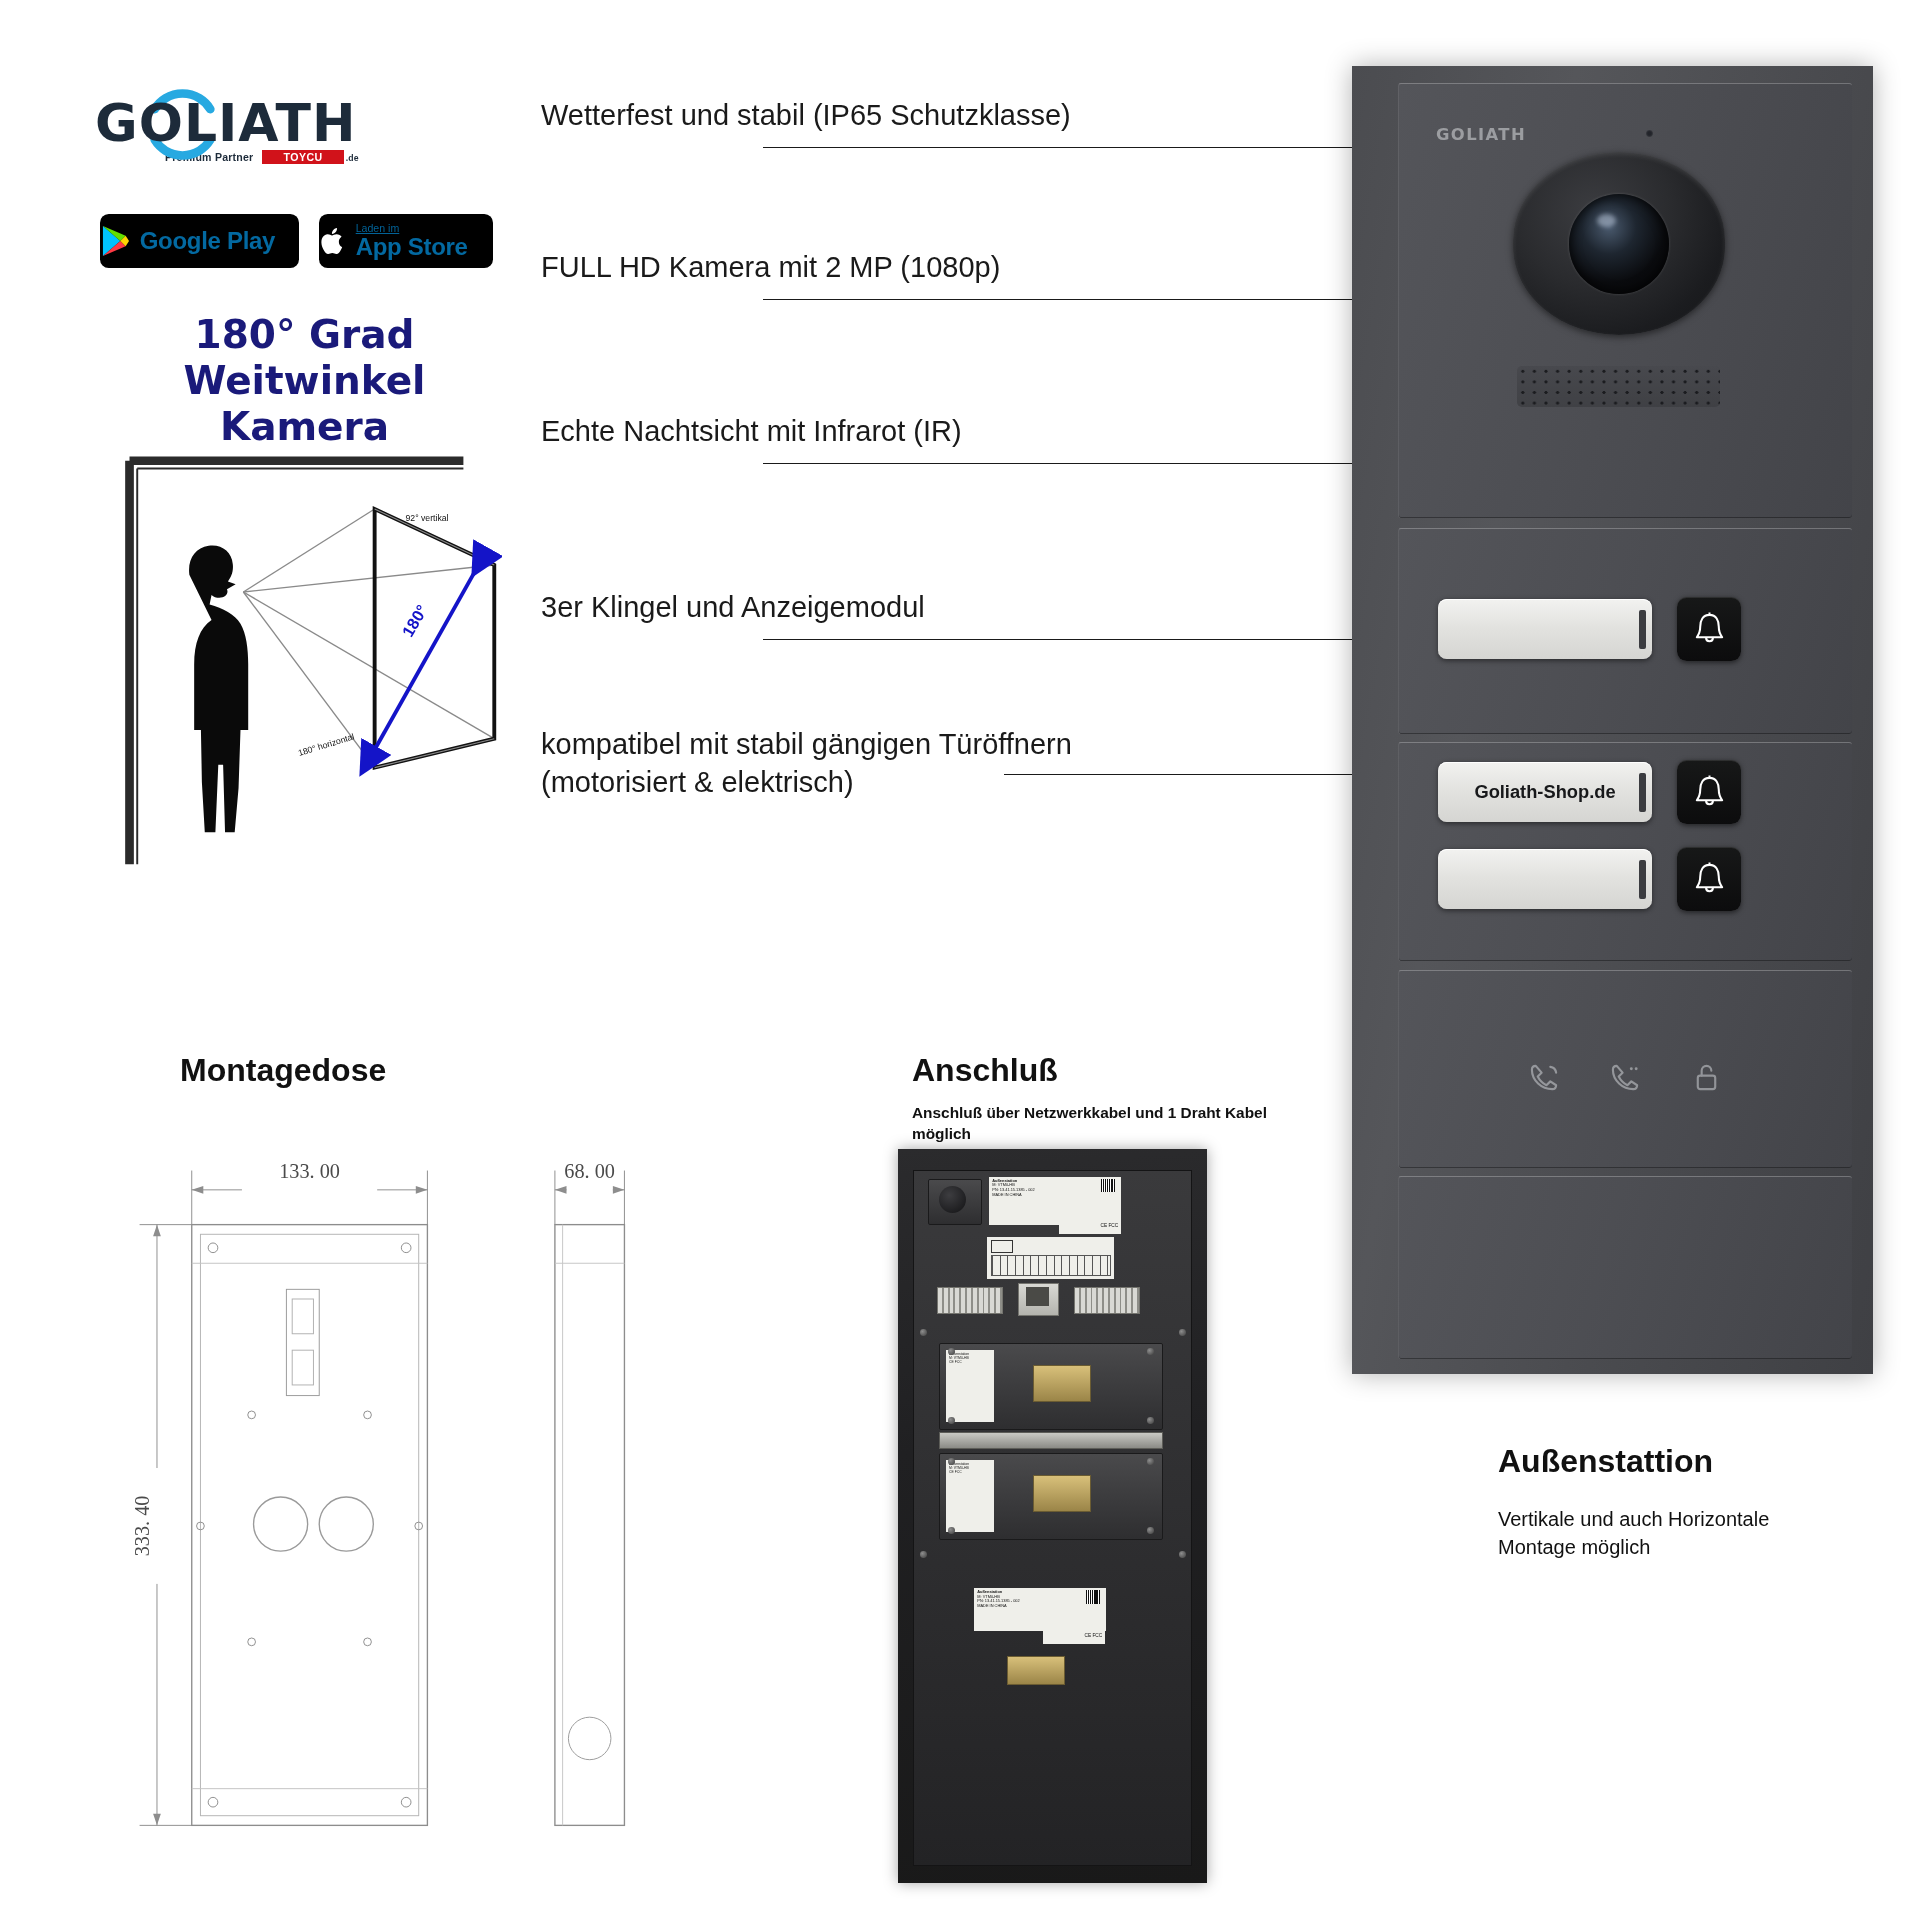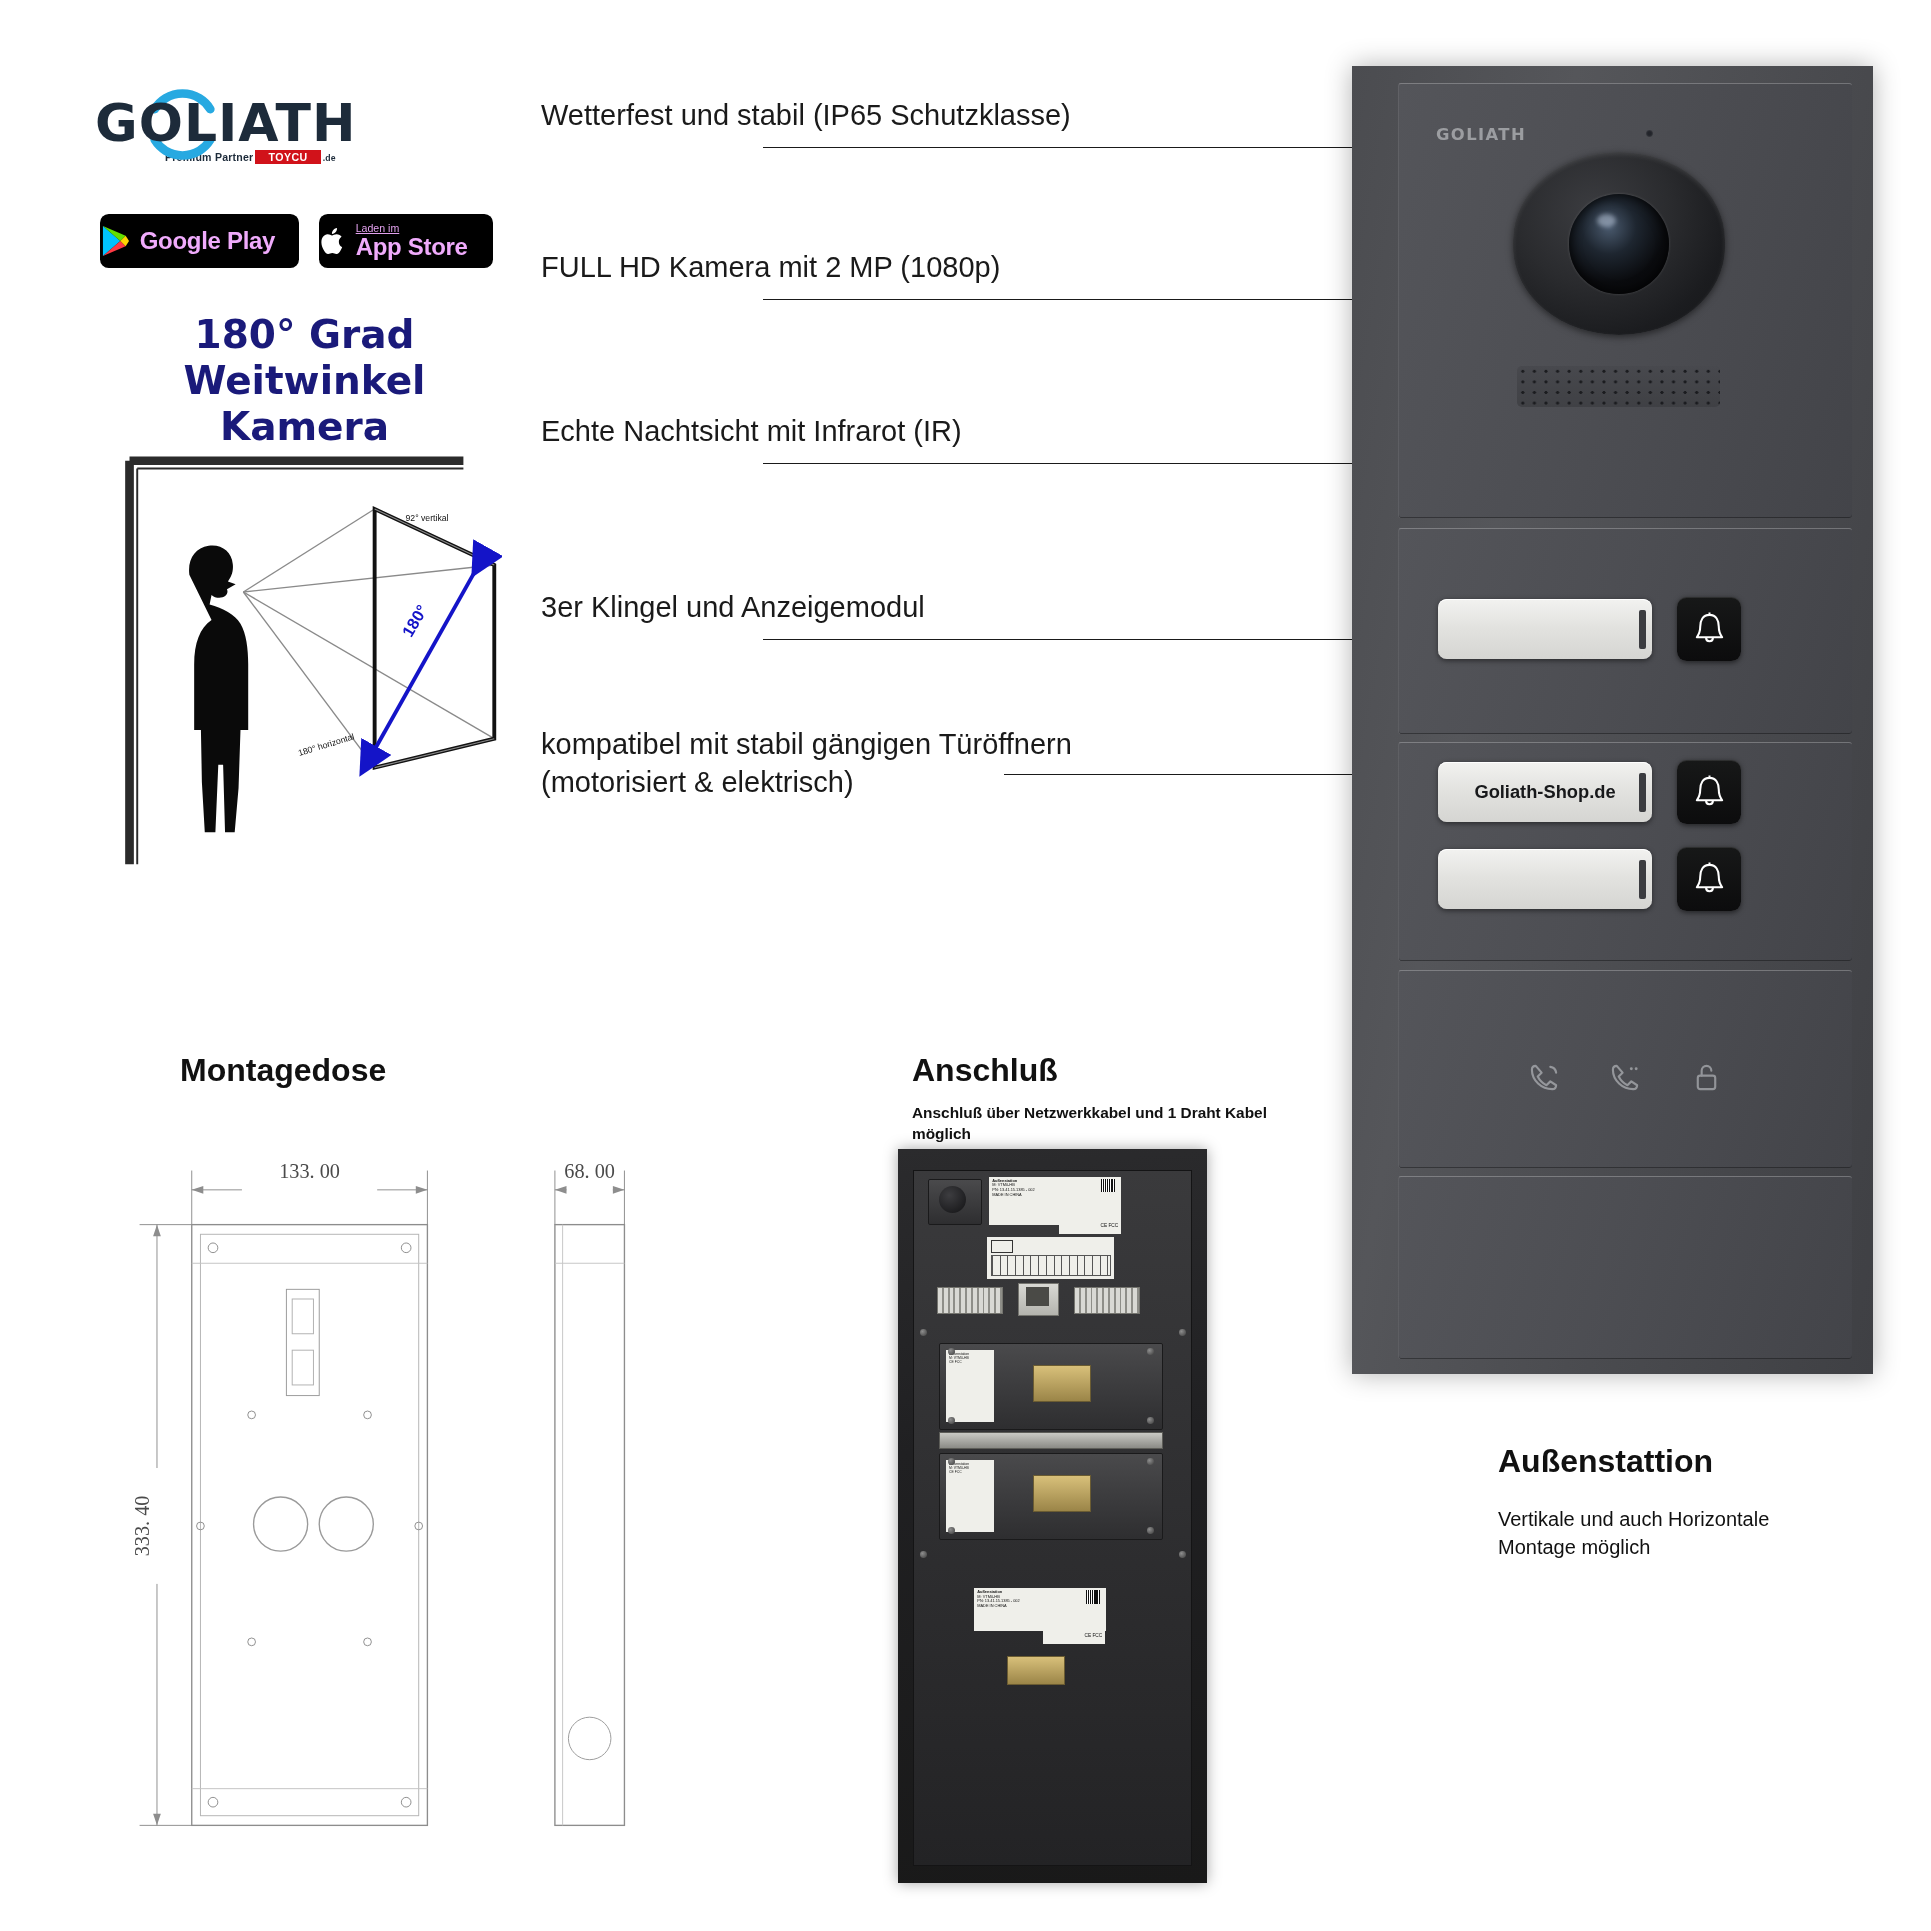--- a/index.html
+++ b/index.html
@@ -25,30 +25,30 @@
     position:relative;
     z-index:2;
   }
   #brand .arcs{position:absolute;left:52px;top:-17.4px;width:71px;height:89px;z-index:1;}
   #brand .partner{
     position:absolute;left:70px;top:54px;
     font-size:10.6px;font-weight:bold;color:#1d2b3a;
     white-space:nowrap;letter-spacing:0.2px;
   }
   #brand .partner .toycu{
-    background:#d1121a;color:#fff;padding:1px 13px;margin-left:2px;
+    background:#d1121a;color:#fff;padding:1px 21px;margin-left:9px;
     font-size:10.6px;font-weight:bold;letter-spacing:0.5px;
   }
   #brand .partner .de{color:#1d2b3a;font-size:8.7px;margin-left:1.9px;}
 
   
   .badge{
     background:#000;border-radius:8.7px;height:54px;
     display:flex;align-items:center;gap:9.7px;padding:0 1px;
-    color:#f0abfc;box-sizing:border-box;
+    color:#0369a1;box-sizing:border-box;
   }
   #badge-google{left:100px;top:214px;width:199px;}
   #badge-apple{left:319px;top:214px;width:174px;}
   .badge .txt-small{font-size:10.6px;line-height:1.05;opacity:.95;text-decoration:underline;}
   .badge .txt-big{font-size:24px;font-weight:bold;line-height:1.05;letter-spacing:-0.3px;}
   .badge .stack{display:flex;flex-direction:column;justify-content:center;}
 
   
   #headline{
     left:97px;top:312px;width:415px;

